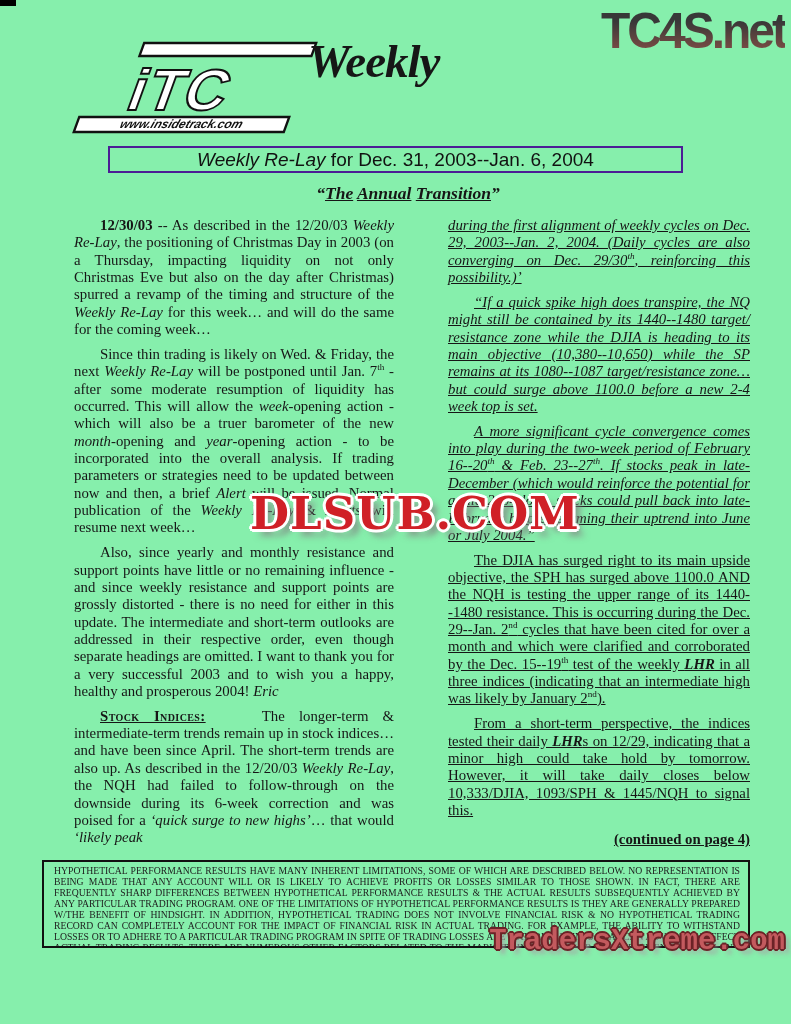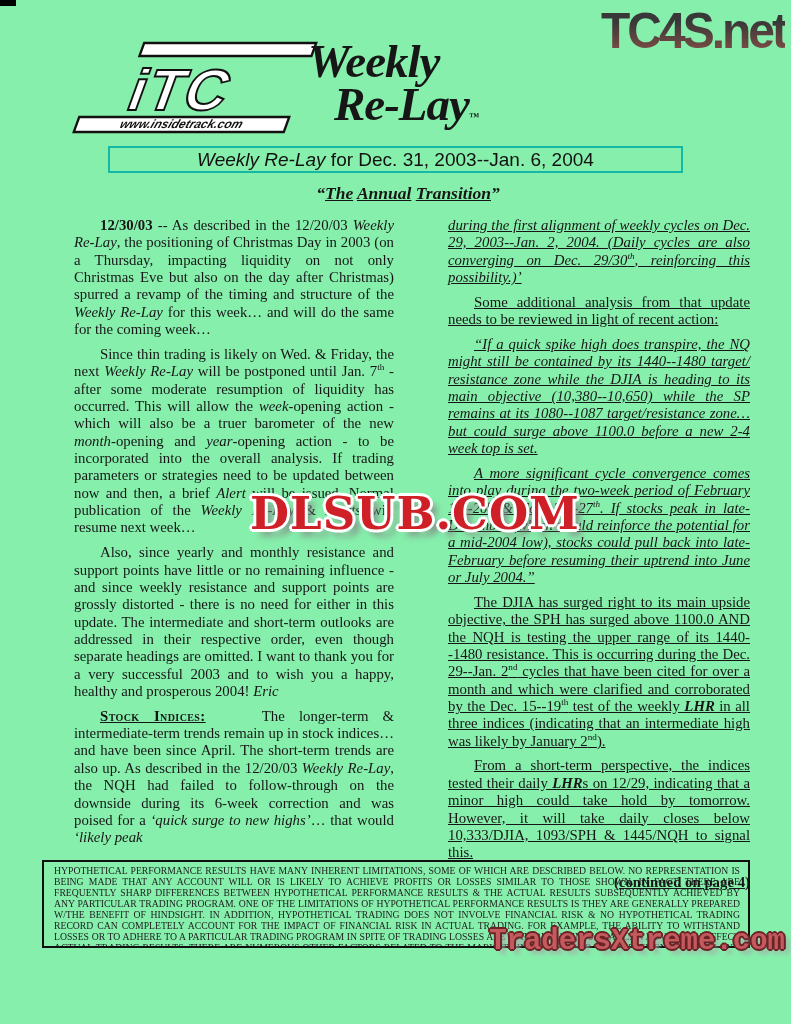--- a/index.html
+++ b/index.html
@@ -27,21 +27,21 @@
   .logo-block{position:absolute;left:60px;top:38px;width:260px;height:98px;}
   .brand{
     position:absolute;left:308px;top:40px;
     font-family:"Liberation Serif",serif;font-weight:bold;font-style:italic;
     font-size:47px;line-height:43px;letter-spacing:-1px;white-space:nowrap;
   }
   .brand .l2{margin-left:26px;}
   .brand .tm{font-size:10px;font-style:normal;font-weight:bold;vertical-align:baseline;}
   .issue-box{
     position:absolute;left:108px;top:146px;width:575px;height:27px;
-    border:2px solid #14b8a6;display:flex;align-items:center;justify-content:center;
+    border:2px solid #4c1d95;display:flex;align-items:center;justify-content:center;
     font-family:"Liberation Sans",sans-serif;font-size:19px;color:#111;
   }
   .issue-box .it{font-style:italic;}
   
   .headline{position:absolute;left:0;top:183px;width:780px;text-align:center;font-size:17.5px;}
   .headline .para{margin:0;}
   
   .col{position:absolute;top:217px;text-align:justify;font-size:14.8px;line-height:17.35px;}
   .col-left{left:38px;width:356px;}
   .col-right{left:412px;width:338px;text-decoration:underline;}
@@ -95,40 +95,38 @@
         <rect x="52" y="5" width="172" height="13" fill="#ffffff" stroke="#111111" stroke-width="2.5"></rect>
         <text x="56" y="72" font-family="Liberation Sans, sans-serif" font-weight="bold" font-size="58" fill="#ffffff" stroke="#111111" stroke-width="2" letter-spacing="2">iTC</text>
         <rect x="14" y="79" width="210" height="15" fill="#ffffff" stroke="#111111" stroke-width="2.5"></rect>
         <text x="119" y="90.5" text-anchor="middle" font-family="Liberation Sans, sans-serif" font-weight="bold" font-style="italic" font-size="12" fill="#111111">www.insidetrack.com</text>
       </g>
     </svg>
   </div>
 
   <div class="brand">
     <div class="l1">Weekly</div>
-    <div class="l2"><span>Re-Lay</span><span class="tm">™</span></div>
   </div>
 
   <div class="issue-box">
     <span><span class="it">Weekly Re-Lay</span><span> for Dec. 31, 2003--Jan. 6, 2004</span></span>
   </div>
 
   <div class="headline">
       <p class="para "><span class="b i">“</span><span class="b i u">The</span><span class="b i"> </span><span class="b i u">Annual</span><span class="b i"> </span><span class="b i u">Transition</span><span class="b i">”</span></p>
     </div>
 
   <div class="col col-left">
       <p class="para indent"><span class="b">12/30/03</span><span> -- As described in the 12/20/03 </span><span class="i">Weekly Re-Lay</span><span>, the positioning of Christmas Day in 2003 (on a Thursday, impacting liquidity on not only Christmas Eve but also on the day after Christmas) spurred a revamp of the timing and structure of the </span><span class="i">Weekly Re-Lay</span><span> for this week… and will do the same for the coming week…</span></p>
       <p class="para indent"><span>Since thin trading is likely on Wed. &amp; Friday, the next </span><span class="i">Weekly Re-Lay</span><span> will be postponed until Jan. 7</span><span class="sup">th</span><span> - after some moderate resumption of liquidity has occurred.  This will allow the </span><span class="i">week</span><span>-opening action - which will also be a truer barometer of the new </span><span class="i">month</span><span>-opening and </span><span class="i">year</span><span>-opening action - to be incorporated into the overall analysis.  If trading parameters or strategies need to be updated between now and then, a brief </span><span class="i">Alert</span><span> will be issued.  Normal publication of the </span><span class="i">Weekly Re-Lay</span><span> &amp; </span><span class="i">Alerts</span><span> will resume next week…</span></p>
       <p class="para indent"><span>Also, since yearly and monthly resistance and support points have little or no remaining influence - and since weekly resistance and support points are grossly distorted - there is no need for either in this update.  The intermediate and short-term outlooks are addressed in their respective order, even though separate headings are omitted.  I want to thank you for a very successful 2003 and to wish you a happy, healthy and prosperous 2004!  </span><span class="i">Eric</span></p>
       <p class="para indent"><span class="b u sc">Stock Indices:</span><span>&nbsp;&nbsp;&nbsp;&nbsp;The longer-term &amp; intermediate-term trends remain up in stock indices… and have been since April.  The short-term trends are also up.  As described in the 12/20/03 </span><span class="i">Weekly Re-Lay</span><span>, the NQH had failed to follow-through on the downside during its 6-week correction and was poised for a </span><span class="i">‘quick surge to new highs’</span><span>… that would </span><span class="i">‘likely peak</span></p>
     </div>
   <div class="col col-right">
       <p class="para "><span class="i">during the first alignment of weekly cycles on Dec. 29, 2003--Jan. 2, 2004.  (Daily cycles are also converging on Dec. 29/30</span><span class="i sup">th</span><span class="i">, reinforcing this possibility.)’</span></p>
-      <p class="para indent"><span>Some additional analysis from that update needs to be reviewed in light of recent action:</span></p>
       <p class="para indent"><span class="i">“If a quick spike high does transpire, the NQ might still be contained by its 1440--1480 target/ resistance zone while the DJIA is heading to its main objective (10,380--10,650) while the SP remains at its 1080--1087 target/resistance zone… but could surge above 1100.0 before a new 2-4 week top is set.</span></p>
       <p class="para indent"><span class="i">A more significant cycle convergence comes into play during the two-week period of February 16--20</span><span class="i sup">th</span><span class="i"> &amp; Feb. 23--27</span><span class="i sup">th</span><span class="i">.  If stocks peak in late-December (which would reinforce the potential for a mid-2004 low), stocks could pull back into late-February before resuming their uptrend into June or July 2004.”</span></p>
       <p class="para indent"><span>The DJIA has surged right to its main upside objective, the SPH has surged above 1100.0 AND the NQH is testing the upper range of its 1440--1480 resistance.  This is occurring during the Dec. 29--Jan. 2</span><span class="sup">nd</span><span> cycles that have been cited for over a month and which were clarified and corroborated by the Dec. 15--19</span><span class="sup">th</span><span> test of the weekly </span><span class="b i u">LHR</span><span> in all three indices (indicating that an intermediate high was likely by January 2</span><span class="sup">nd</span><span>).</span></p>
       <p class="para indent"><span>From a short-term perspective, the indices tested their daily </span><span class="b i u">LHR</span><span>s on 12/29, indicating that a minor high could take hold by tomorrow.  However, it will take daily closes below 10,333/DJIA, 1093/SPH &amp; 1445/NQH to signal this.</span></p>
       <p class="para alignright"><span class="b">(continued on page 4)</span></p>
     </div>
 
   <div class="disclaimer-box">
     <span>HYPOTHETICAL PERFORMANCE RESULTS HAVE MANY INHERENT LIMITATIONS, SOME OF WHICH ARE DESCRIBED BELOW.  NO REPRESENTATION IS BEING MADE THAT ANY ACCOUNT WILL OR IS LIKELY TO ACHIEVE PROFITS OR LOSSES SIMILAR TO THOSE SHOWN. IN FACT, THERE ARE FREQUENTLY SHARP DIFFERENCES BETWEEN HYPOTHETICAL PERFORMANCE RESULTS &amp; THE ACTUAL RESULTS SUBSEQUENTLY ACHIEVED BY ANY PARTICULAR TRADING PROGRAM.  ONE OF THE LIMITATIONS OF HYPOTHETICAL PERFORMANCE RESULTS IS THEY ARE GENERALLY PREPARED W/THE BENEFIT OF HINDSIGHT.  IN ADDITION, HYPOTHETICAL TRADING DOES NOT INVOLVE FINANCIAL RISK &amp; NO HYPOTHETICAL TRADING RECORD CAN COMPLETELY ACCOUNT FOR THE IMPACT OF FINANCIAL RISK IN ACTUAL TRADING. FOR EXAMPLE, THE ABILITY TO WITHSTAND LOSSES OR TO ADHERE TO A PARTICULAR TRADING PROGRAM IN SPITE OF TRADING LOSSES ARE MATERIAL POINTS THAT CAN ADVERSELY AFFECT ACTUAL TRADING RESULTS.  THERE ARE NUMEROUS OTHER FACTORS RELATED TO THE MARKETS IN GENERAL OR THE IMPLEMENTATION OF ANY SPECIFIC TRADING PROGRAM THAT CANNOT BE FULLY ACCOUNTED FOR IN THE PREPARATION OF HYPOTHETICAL PERFORMANCE RESULTS AND ALL OF WHICH CAN RESULTS.</span>
   </div>

